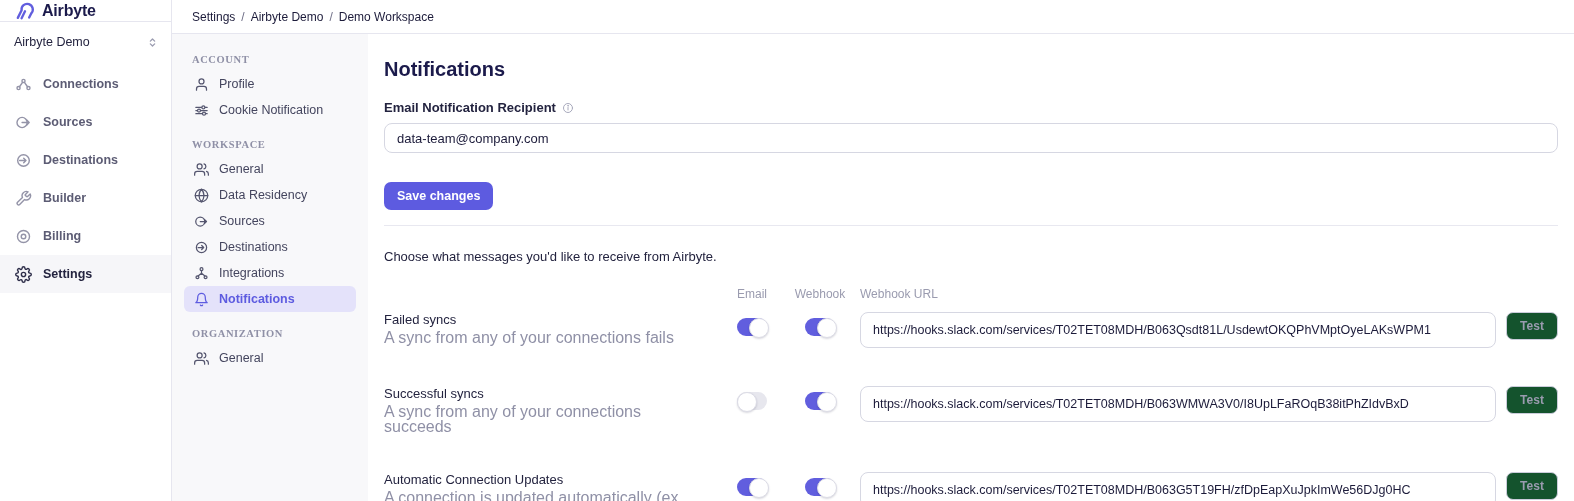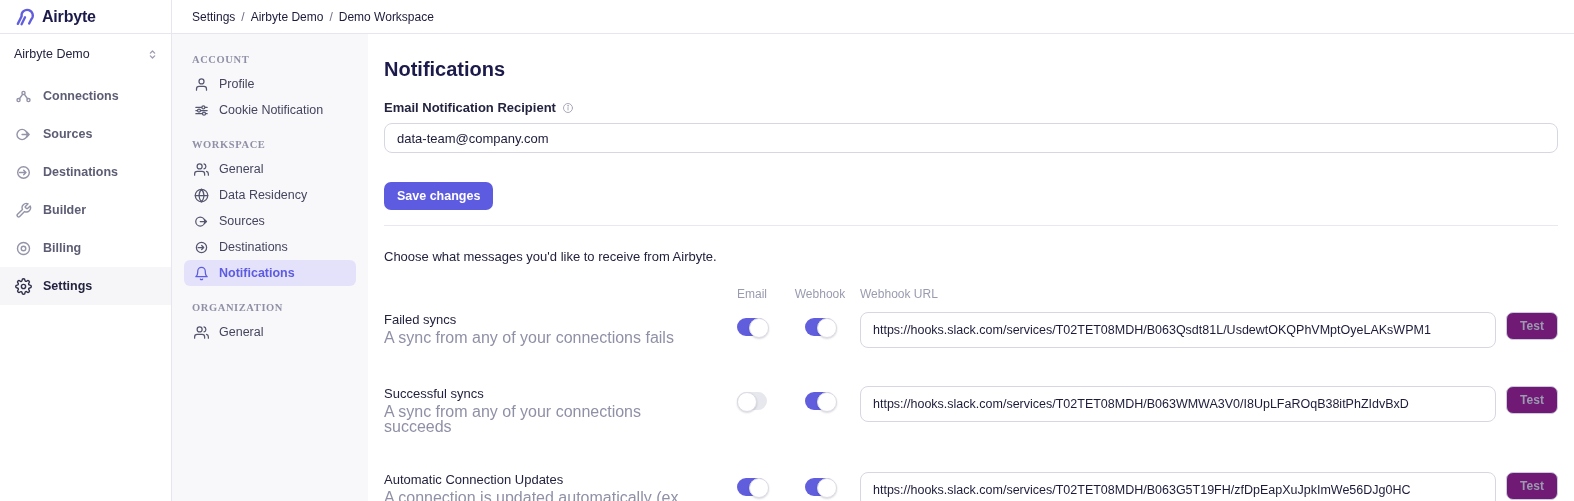--- a/index.html
+++ b/index.html
@@ -2,21 +2,21 @@
 <html><head>
 <meta charset="utf-8">
 <style>
   * { margin:0; padding:0; box-sizing:border-box; }
   html,body { width:1574px; height:501px; overflow:hidden; background:#fff;
     font-family:"Liberation Sans", sans-serif; color:#1C1B3A; }
   .app { display:flex; width:100%; height:100%; }
 
   
   .app-sidebar { width:172px; min-width:172px; border-right:1px solid #E6E6EF; display:flex; flex-direction:column; background:#fff; }
-  .logo-row { height:34px; border-bottom:1px solid #E6E6EF; display:flex; align-items:center; gap:7px; padding-left:13px; cursor:pointer; }
+  .logo-row { height:22px; border-bottom:1px solid #E6E6EF; display:flex; align-items:center; gap:7px; padding-left:13px; cursor:pointer; }
   .logo-row svg { display:block; }
   .logo-text { font-size:16px; font-weight:700; color:#1B1A4B; letter-spacing:-0.2px; }
   .ws-selector { display:flex; align-items:center; justify-content:space-between; padding:13px 12px 8px 14px; cursor:pointer; }
   .ws-selector .ws-label { font-size:12.5px; color:#23233F; }
   .ws-selector svg { color:#9B9CB0; }
   .side-nav { margin-top:8px; display:flex; flex-direction:column; }
   .side-item { height:38px; display:flex; align-items:center; gap:11px; padding-left:14px; cursor:pointer; }
   .side-item .icn { width:18px; height:18px; color:#9494A8; display:flex; align-items:center; justify-content:center; }
   .side-item .lbl { font-size:12.5px; font-weight:600; color:#5C5C74; }
   .side-item.active { background:#F6F6F9; }
@@ -65,21 +65,21 @@
   .cell-title { padding-right:18px; }
   .row-title { font-size:13px; color:#23233F; margin-bottom:3px; }
   .row-desc { font-size:16px; color:#8F90A6; line-height:15px; }
   .toggle-cell { display:flex; justify-content:center; padding-top:6px; }
   .toggle { width:30px; height:18px; border-radius:9px; background:#E7E7EE; position:relative; cursor:pointer; flex:none; }
   .toggle::after { content:""; position:absolute; top:0; width:18px; height:18px; border-radius:50%; background:#fff;
     border:1px solid #DCDCE6; box-shadow:0 1px 2px rgba(30,30,60,0.18); left:0; }
   .toggle[data-state="on"] { background:#615EDE; }
   .toggle[data-state="on"]::after { left:12px; }
   .url-input { height:36px; font-size:12.5px; }
-  .btn-test { height:28px; width:52px; background:#701a75; border:1px solid #CBCCDB; border-radius:7px;
+  .btn-test { height:28px; width:52px; background:#14532d; border:1px solid #CBCCDB; border-radius:7px;
     font-size:12px; font-weight:600; color:#9A9BAF; font-family:"Liberation Sans", sans-serif; cursor:pointer; }
   svg { flex:none; }
 </style>
 </head>
 <body>
 
 <div class="app">
 
   <aside class="app-sidebar">
     <div class="logo-row">
@@ -231,20 +231,31 @@
           </div>
           <div class="sn-item">
             <span class="icn">
               <svg width="15" height="15" viewBox="0 0 24 24" fill="none" stroke="currentColor" stroke-width="2" stroke-linecap="round" stroke-linejoin="round">
                 <circle cx="12" cy="12" r="8.2"></circle>
                   <path d="M6.5 12h9M15.5 12l-3.2-3.2M15.5 12l-3.2 3.2"></path>
               </svg>
             </span>
             <span class="lbl">Destinations</span>
           </div>
+          <div class="sn-item">
+            <span class="icn">
+              <svg width="15" height="15" viewBox="0 0 24 24" fill="none" stroke="currentColor" stroke-width="2" stroke-linecap="round">
+                <circle cx="12" cy="5" r="2.3"></circle>
+                  <circle cx="5.5" cy="18" r="2.3"></circle>
+                  <circle cx="18.5" cy="18" r="2.3"></circle>
+                <path d="M12 7.5v4M12 11.5l-5.5 4.5M12 11.5l5.5 4.5"></path>
+              </svg>
+            </span>
+            <span class="lbl">Integrations</span>
+          </div>
           <div class="sn-item active">
             <span class="icn">
               <svg width="15" height="15" viewBox="0 0 24 24" fill="none" stroke="currentColor" stroke-width="2" stroke-linecap="round" stroke-linejoin="round">
                 <path d="M18 8A6 6 0 0 0 6 8c0 7-3 9-3 9h18s-3-2-3-9"></path>
                   <path d="M13.73 21a2 2 0 0 1-3.46 0"></path>
               </svg>
             </span>
             <span class="lbl">Notifications</span>
           </div>
         </div>

